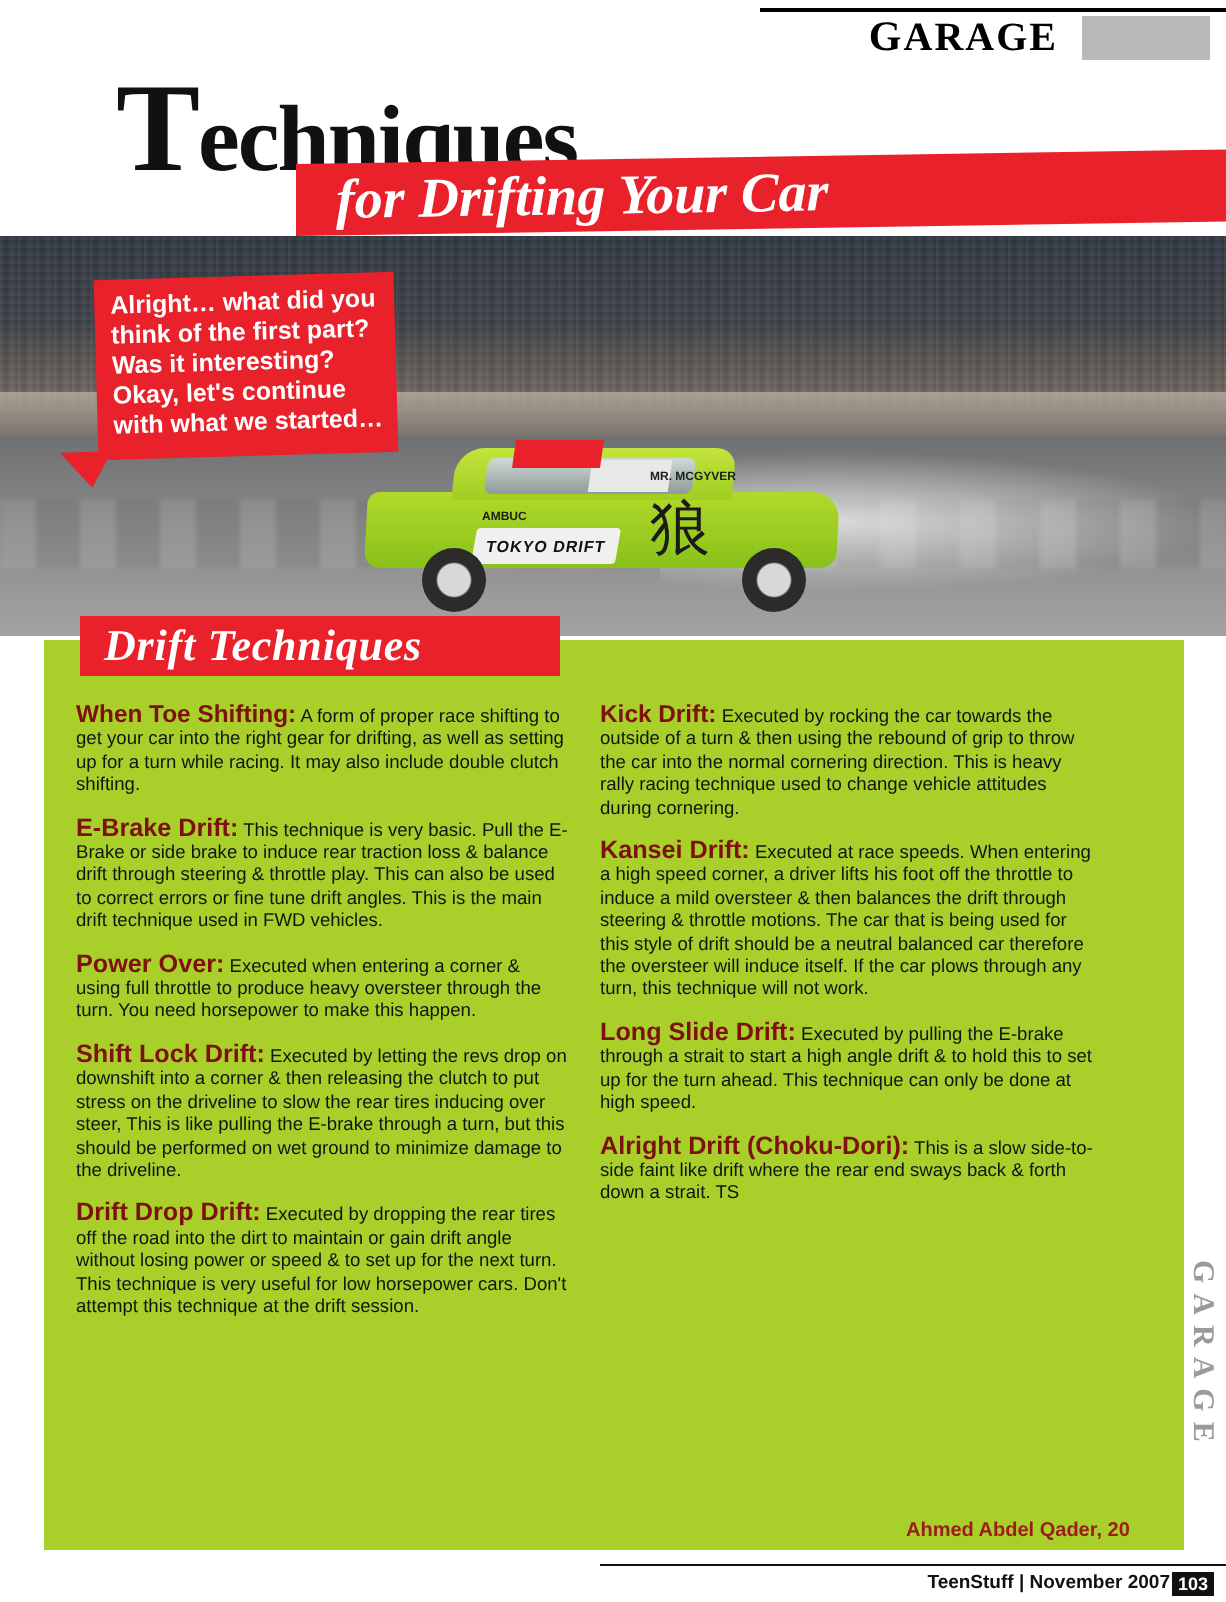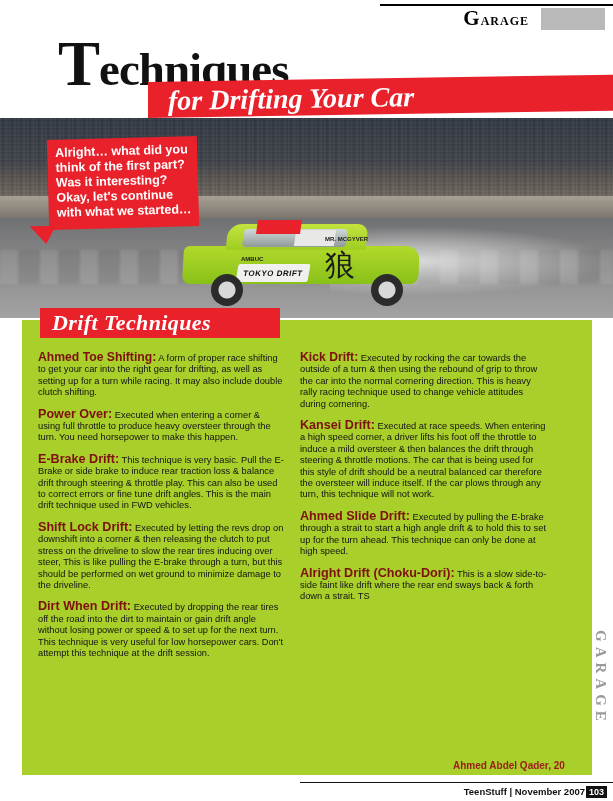--- a/index.html
+++ b/index.html
@@ -22,21 +22,21 @@
     background: #000;
   }
   .garage-word {
     position: absolute; right: 84px; top: 6px;
     font-family: "Liberation Serif", serif;
     font-weight: bold;
     font-size: 21px;
     letter-spacing: 1px;
     color: #000;
   }
-  .garage-word .small { font-size: 12px; }
+  .garage-word .small { font-size: 20px; }
   .header-grey-box {
     position: absolute; right: 8px; top: 8px; width: 64px; height: 22px;
     background: #b9b9b9;
   }
 
   
   .title-area {
     position: absolute; top: 26px; left: 0; width: 613px; height: 96px;
   }
   .main-title {
@@ -307,45 +307,45 @@
   </div>
   <div class="speech-tail"></div>
 </div>
 
 <div class="green-panel"></div>
 <div class="drift-band"></div>
 <div class="drift-band-text">Drift Techniques</div>
 
 <div class="col left">
   <div class="entry">
-    <span class="term">Ahmed Toe Shifting:</span><span class="body"> A form of proper race shifting to get your car into the right gear for drifting, as well as setting up for a turn while racing. It may also include double clutch shifting.</span>
+    <span class="term">When Toe Shifting:</span><span class="body"> A form of proper race shifting to get your car into the right gear for drifting, as well as setting up for a turn while racing. It may also include double clutch shifting.</span>
+  </div>
+  <div class="entry">
+    <span class="term big">E-Brake Drift:</span><span class="body"> This technique is very basic. Pull the E-Brake or side brake to induce rear traction loss &amp; balance drift through steering &amp; throttle play. This can also be used to correct errors or fine tune drift angles. This is the main drift technique used in FWD vehicles.</span>
   </div>
   <div class="entry">
     <span class="term big">Power Over:</span><span class="body"> Executed when entering a corner &amp; using full throttle to produce heavy oversteer through the turn. You need horsepower to make this happen.</span>
   </div>
   <div class="entry">
-    <span class="term big">E-Brake Drift:</span><span class="body"> This technique is very basic. Pull the E-Brake or side brake to induce rear traction loss &amp; balance drift through steering &amp; throttle play. This can also be used to correct errors or fine tune drift angles. This is the main drift technique used in FWD vehicles.</span>
-  </div>
-  <div class="entry">
     <span class="term big">Shift Lock Drift:</span><span class="body"> Executed by letting the revs drop on downshift into a corner &amp; then releasing the clutch to put stress on the driveline to slow the rear tires inducing over steer, This is like pulling the E-brake through a turn, but this should be performed on wet ground to minimize damage to the driveline.</span>
   </div>
   <div class="entry">
-    <span class="term big">Dirt When Drift:</span><span class="body"> Executed by dropping the rear tires off the road into the dirt to maintain or gain drift angle without losing power or speed &amp; to set up for the next turn. This technique is very useful for low horsepower cars. Don't attempt this technique at the drift session.</span>
+    <span class="term big">Drift Drop Drift:</span><span class="body"> Executed by dropping the rear tires off the road into the dirt to maintain or gain drift angle without losing power or speed &amp; to set up for the next turn. This technique is very useful for low horsepower cars. Don't attempt this technique at the drift session.</span>
   </div>
 </div>
 
 <div class="col right">
   <div class="entry">
     <span class="term">Kick Drift:</span><span class="body"> Executed by rocking the car towards the outside of a turn &amp; then using the rebound of grip to throw the car into the normal cornering direction. This is heavy rally racing technique used to change vehicle attitudes during cornering.</span>
   </div>
   <div class="entry">
     <span class="term big">Kansei Drift:</span><span class="body"> Executed at race speeds. When entering a high speed corner, a driver lifts his foot off the throttle to induce a mild oversteer &amp; then balances the drift through steering &amp; throttle motions. The car that is being used for this style of drift should be a neutral balanced car therefore the oversteer will induce itself. If the car plows through any turn, this technique will not work.</span>
   </div>
   <div class="entry">
-    <span class="term big">Ahmed Slide Drift:</span><span class="body"> Executed by pulling the E-brake through a strait to start a high angle drift &amp; to hold this to set up for the turn ahead. This technique can only be done at high speed.</span>
+    <span class="term big">Long Slide Drift:</span><span class="body"> Executed by pulling the E-brake through a strait to start a high angle drift &amp; to hold this to set up for the turn ahead. This technique can only be done at high speed.</span>
   </div>
   <div class="entry">
     <span class="term big">Alright Drift (Choku-Dori):</span><span class="body"> This is a slow side-to-side faint like drift where the rear end sways back &amp; forth down a strait. TS</span>
   </div>
 </div>
 
 <div class="author">Ahmed Abdel Qader, 20</div>
 <div class="side-garage">GARAGE</div>
 
 <div class="footer">

